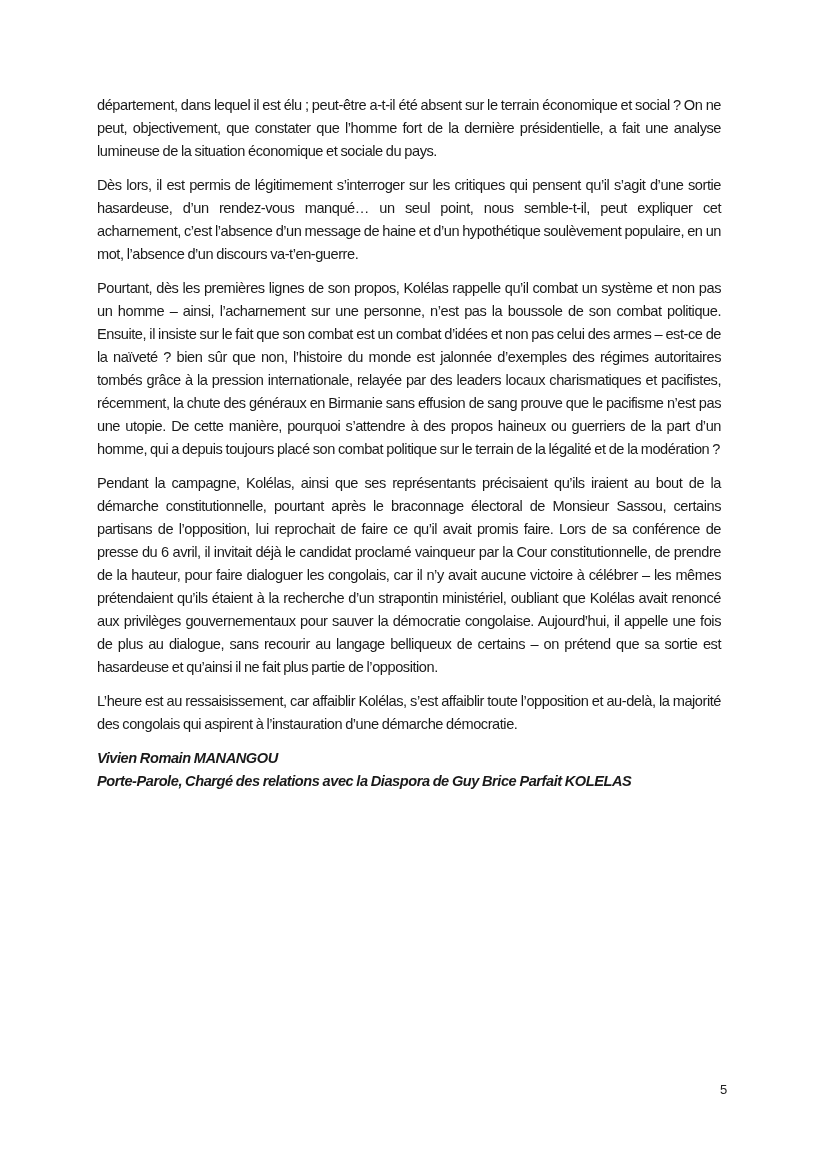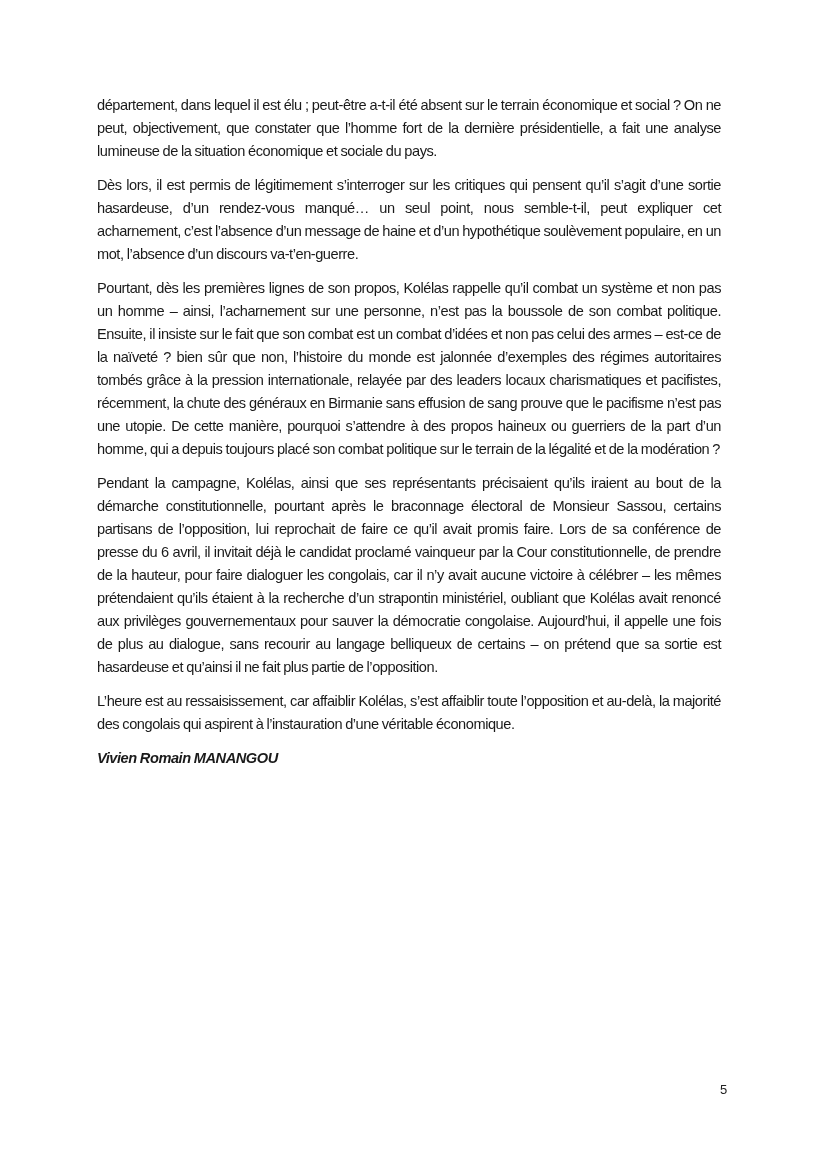--- a/index.html
+++ b/index.html
@@ -19,20 +19,21 @@
   }
 </style>
 </head>
 <body>
 
 <div class="page">
   <p class="para">département, dans lequel il est élu ; peut-être a-t-il été absent sur le terrain économique et social ? On ne peut, objectivement, que constater que l’homme fort de la dernière présidentielle, a fait une analyse lumineuse de la situation économique et sociale du pays.</p>
   <p class="para">Dès lors, il est permis de légitimement s’interroger sur les critiques qui pensent qu’il s’agit d’une sortie hasardeuse, d’un rendez-vous manqué… un seul point, nous semble-t-il, peut expliquer cet acharnement, c’est l’absence d’un message de haine et d’un hypothétique soulèvement populaire, en un mot, l’absence d’un discours va-t’en-guerre.</p>
   <p class="para">Pourtant, dès les premières lignes de son propos, Kolélas rappelle qu’il combat un système et non pas un homme – ainsi, l’acharnement sur une personne, n’est pas la boussole de son combat politique. Ensuite, il insiste sur le fait que son combat est un combat d’idées et non pas celui des armes – est-ce de la naïveté ? bien sûr que non, l’histoire du monde est jalonnée d’exemples des régimes autoritaires tombés grâce à la pression internationale, relayée par des leaders locaux charismatiques et pacifistes, récemment, la chute des généraux en Birmanie sans effusion de sang prouve que le pacifisme n’est pas une utopie. De cette manière, pourquoi s’attendre à des propos haineux ou guerriers de la part d’un homme, qui a depuis toujours placé son combat politique sur le terrain de la légalité et de la modération ?</p>
   <p class="para">Pendant la campagne, Kolélas, ainsi que ses représentants précisaient qu’ils iraient au bout de la démarche constitutionnelle, pourtant après le braconnage électoral de Monsieur Sassou, certains partisans de l’opposition, lui reprochait de faire ce qu’il avait promis faire.  Lors de sa conférence de presse du 6 avril, il invitait déjà le candidat proclamé vainqueur par la Cour constitutionnelle, de prendre de la hauteur, pour faire dialoguer les congolais, car il n’y avait aucune victoire à célébrer – les mêmes prétendaient qu’ils étaient à la recherche d’un strapontin ministériel, oubliant que Kolélas avait renoncé aux privilèges gouvernementaux pour sauver la démocratie congolaise. Aujourd’hui, il appelle une fois de plus au dialogue, sans recourir au langage belliqueux de certains – on prétend que sa sortie est hasardeuse et qu’ainsi il ne fait plus partie de l’opposition.</p>
-  <p class="para">L’heure est au ressaisissement, car affaiblir Kolélas, s’est affaiblir toute l’opposition et au-delà, la majorité des congolais qui aspirent à l’instauration d’une véritable économique.</p>
+  <p class="para">L’heure est au ressaisissement, car affaiblir Kolélas, s’est affaiblir toute l’opposition et au-delà, la majorité des congolais qui aspirent à l’instauration d’une démarche démocratie.</p>
 
   <div class="signature">
     <div>Vivien Romain MANANGOU</div>
+    <div>Porte-Parole, Chargé des relations avec la Diaspora de Guy Brice Parfait KOLELAS</div>
   </div>
 </div>
 
 <div class="page-number">5</div>
 
 </body></html>

